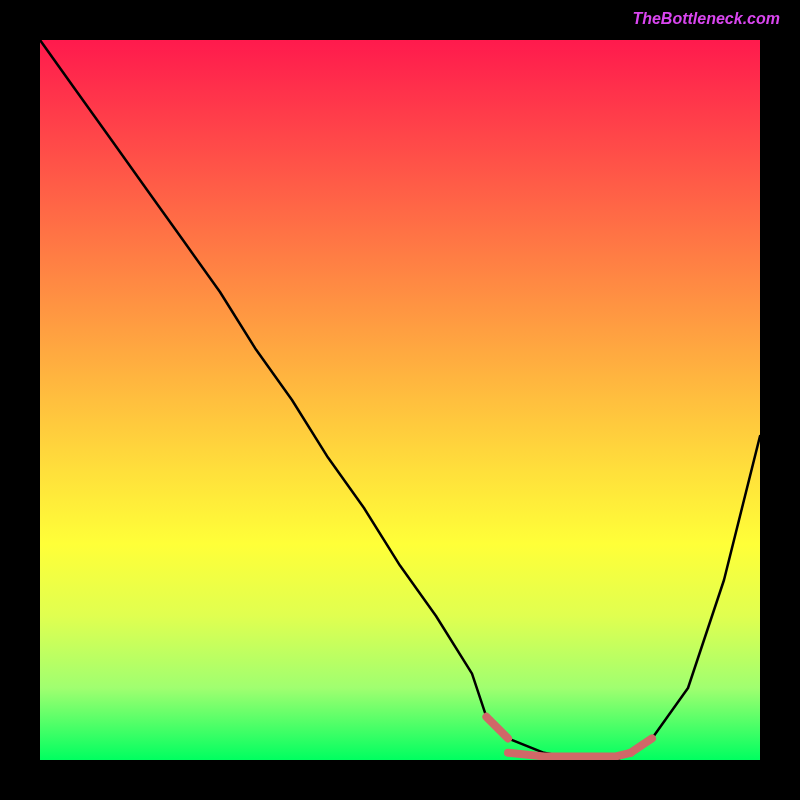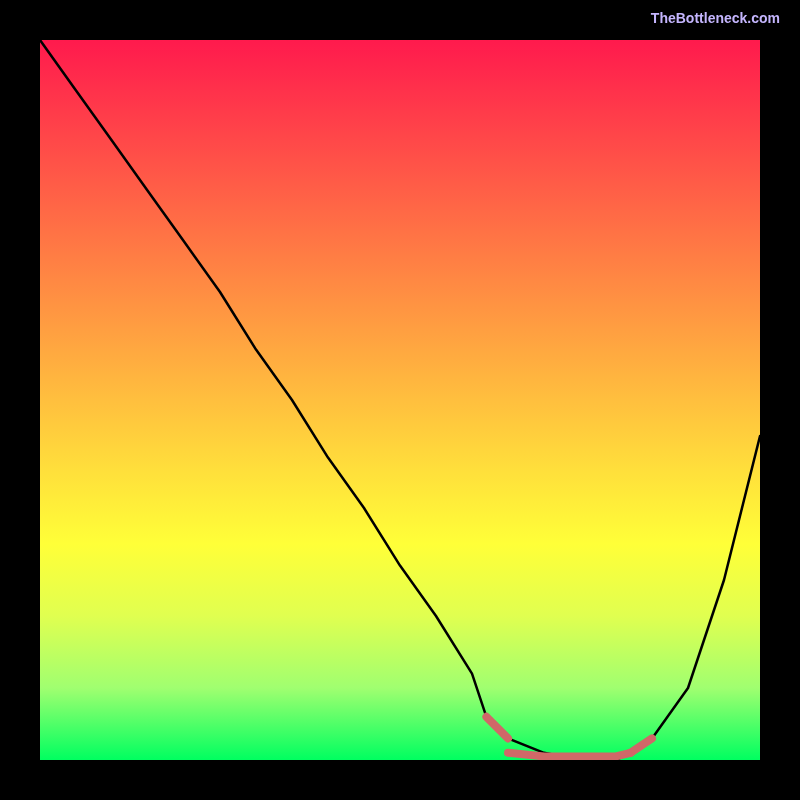--- a/index.html
+++ b/index.html
@@ -7,24 +7,25 @@
     width: 800px;
     height: 800px;
     background: #000;
     position: relative;
     font-family: Arial, sans-serif;
   }
   .watermark {
     position: absolute;
     top: 10px;
     right: 20px;
-    color: #c4b5fd;
-    font-size: 14px;
+    color: #d946ef;
+    font-size: 16px;
     font-weight: bold;
     z-index: 10;
+    font-style: italic;
   }
   .plot-area {
     position: absolute;
     left: 40px;
     top: 40px;
     width: 720px;
     height: 720px;
     background: linear-gradient(to bottom,
       #ff1a4d 0%,
       #ff3b4a 10%,

